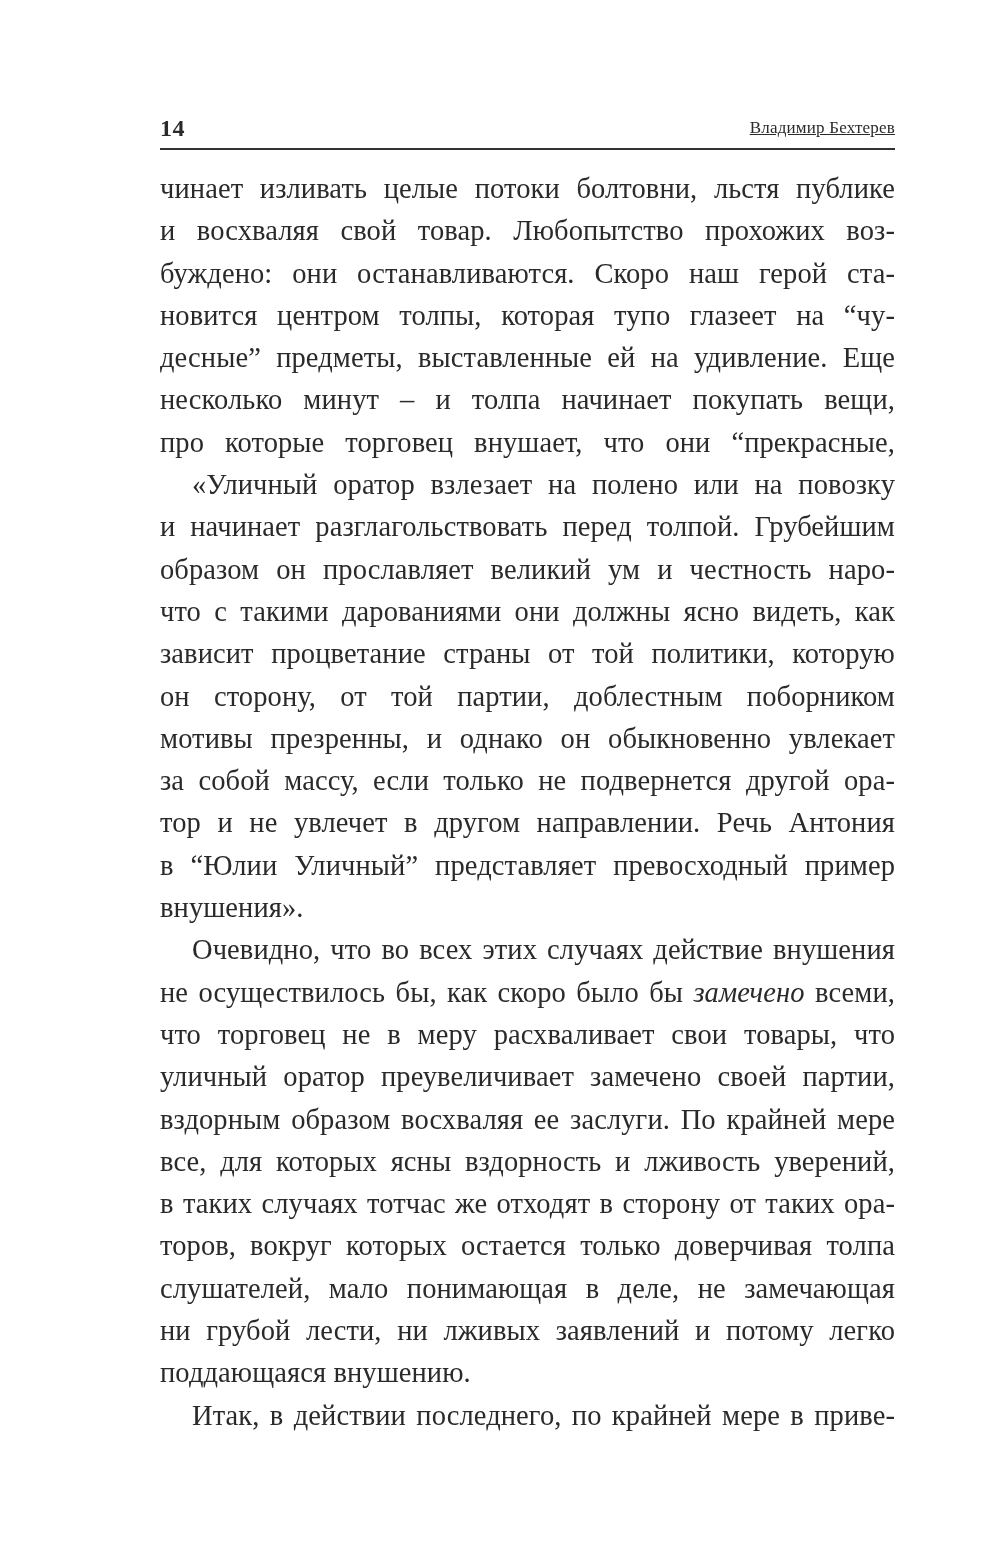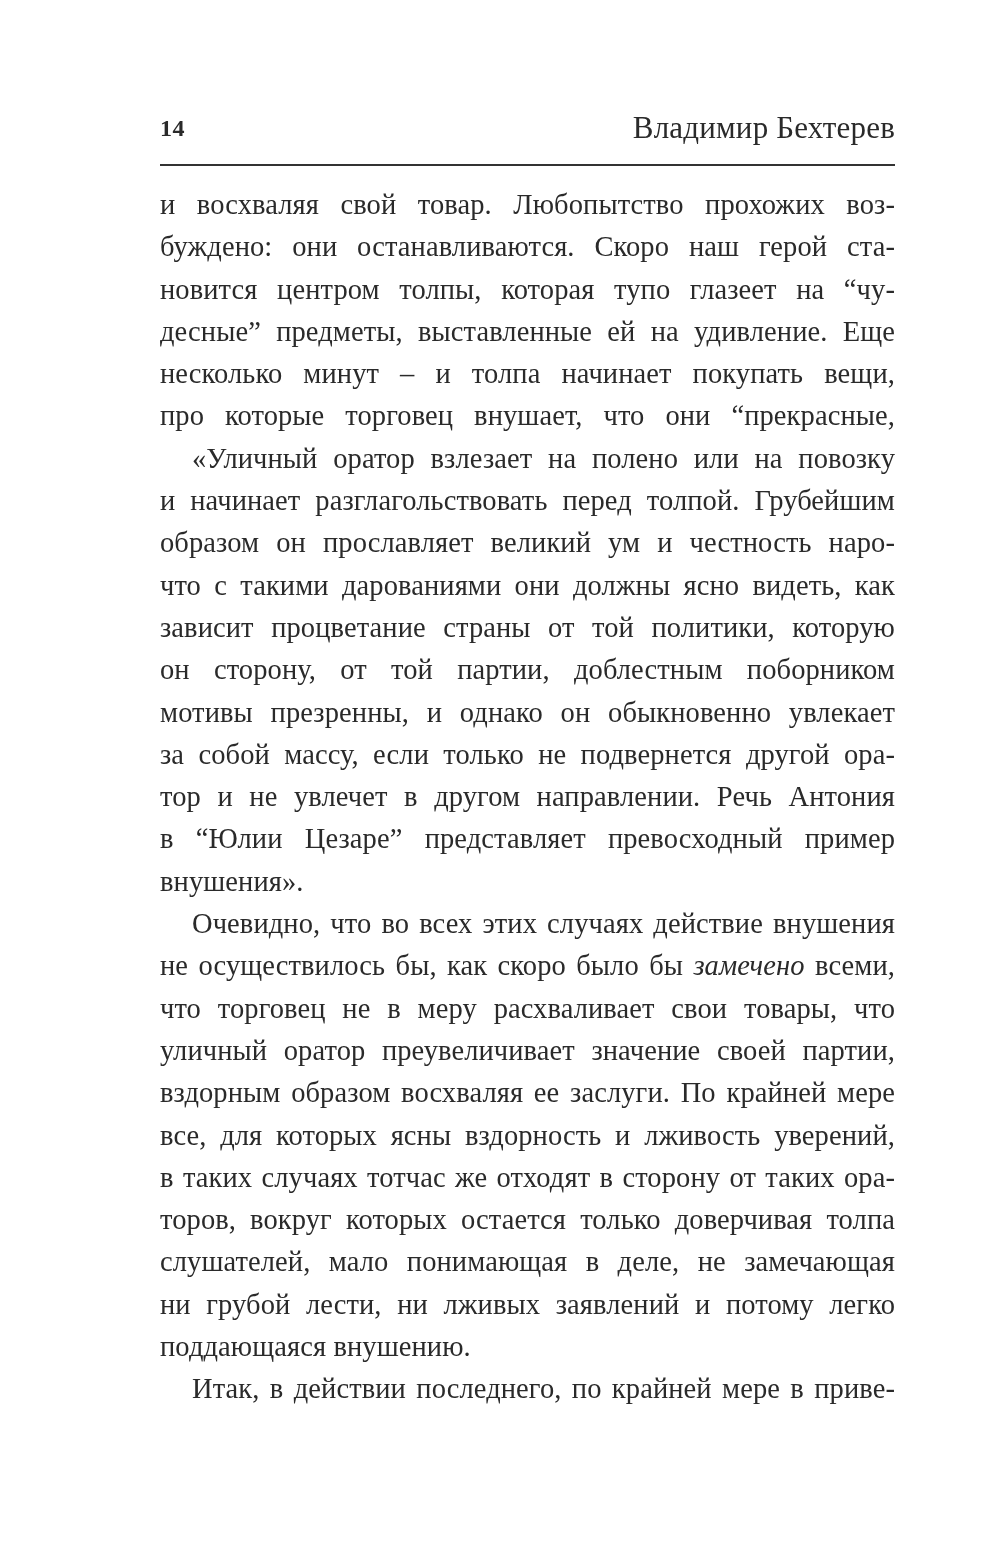--- a/index.html
+++ b/index.html
@@ -20,32 +20,33 @@
       left: 160px;
       top: 110px;
       width: 735px;
     }
     .running-head {
       display: flex;
       justify-content: space-between;
       align-items: flex-start;
       height: 36px;
       border-bottom: 2px solid #333;
-      padding-bottom: 18px;
+      padding-bottom: 2px;
     }
     .page-number {
       font-size: 24px;
       font-weight: bold;
       letter-spacing: 0.5px;
       line-height: 36px;
     }
     .author {
-      font-size: 31px;
+      font-size: 17px;
       line-height: 36px;
       letter-spacing: 0.2px;
+      text-decoration: underline;
     }
     .body-text {
       margin-top: 18px;
       font-size: 28.5px;
       line-height: 42.3px;
       text-align: justify;
       letter-spacing: 0.1px;
     }
     .line {
       display: block;
@@ -66,45 +67,46 @@
 </head>
 <body>
 
 <div class="page">
   <div class="running-head">
     <span class="page-number">14</span>
     <span class="author">Владимир Бехтерев</span>
   </div>
   <div class="body-text" id="body-text">
       <div>
+        <span class="line">чинает изливать целые потоки болтовни, льстя публике</span>
         <span class="line">и восхваляя свой товар. Любопытство прохожих воз-</span>
         <span class="line">буждено: они останавливаются. Скоро наш герой ста-</span>
         <span class="line">новится центром толпы, которая тупо глазеет на “чу-</span>
         <span class="line">десные” предметы, выставленные ей на удивление. Еще</span>
         <span class="line">несколько минут – и толпа начинает покупать вещи,</span>
         <span class="line">про которые торговец внушает, что они “прекрасные,</span>
       </div>
       <div>
         <span class="line indent">«Уличный оратор взлезает на полено или на повозку</span>
         <span class="line">и начинает разглагольствовать перед толпой. Грубейшим</span>
         <span class="line">образом он прославляет великий ум и честность наро-</span>
         <span class="line">что с такими дарованиями они должны ясно видеть, как</span>
         <span class="line">зависит процветание страны от той политики, которую</span>
         <span class="line">он сторону, от той партии, доблестным поборником</span>
         <span class="line">мотивы презренны, и однако он обыкновенно увлекает</span>
         <span class="line">за собой массу, если только не подвернется другой ора-</span>
         <span class="line">тор и не увлечет в другом направлении. Речь Антония</span>
-        <span class="line">в “Юлии Цезаре” представляет превосходный пример</span>
+        <span class="line">в “Юлии Уличный” представляет превосходный пример</span>
         <span class="line last">внушения».</span>
       </div>
       <div>
         <span class="line indent">Очевидно, что во всех этих случаях действие внушения</span>
         <span class="line">не осуществилось бы, как скоро было бы <em>замечено</em> всеми,</span>
         <span class="line">что торговец не в меру расхваливает свои товары, что</span>
-        <span class="line">уличный оратор преувеличивает значение своей партии,</span>
+        <span class="line">уличный оратор преувеличивает замечено своей партии,</span>
         <span class="line">вздорным образом восхваляя ее заслуги. По крайней мере</span>
         <span class="line">все, для которых ясны вздорность и лживость уверений,</span>
         <span class="line">в таких случаях тотчас же отходят в сторону от таких ора-</span>
         <span class="line">торов, вокруг которых остается только доверчивая толпа</span>
         <span class="line">слушателей, мало понимающая в деле, не замечающая</span>
         <span class="line">ни грубой лести, ни лживых заявлений и потому легко</span>
         <span class="line last">поддающаяся внушению.</span>
       </div>
       <div>
         <span class="line indent">Итак, в действии последнего, по крайней мере в приве-</span>

